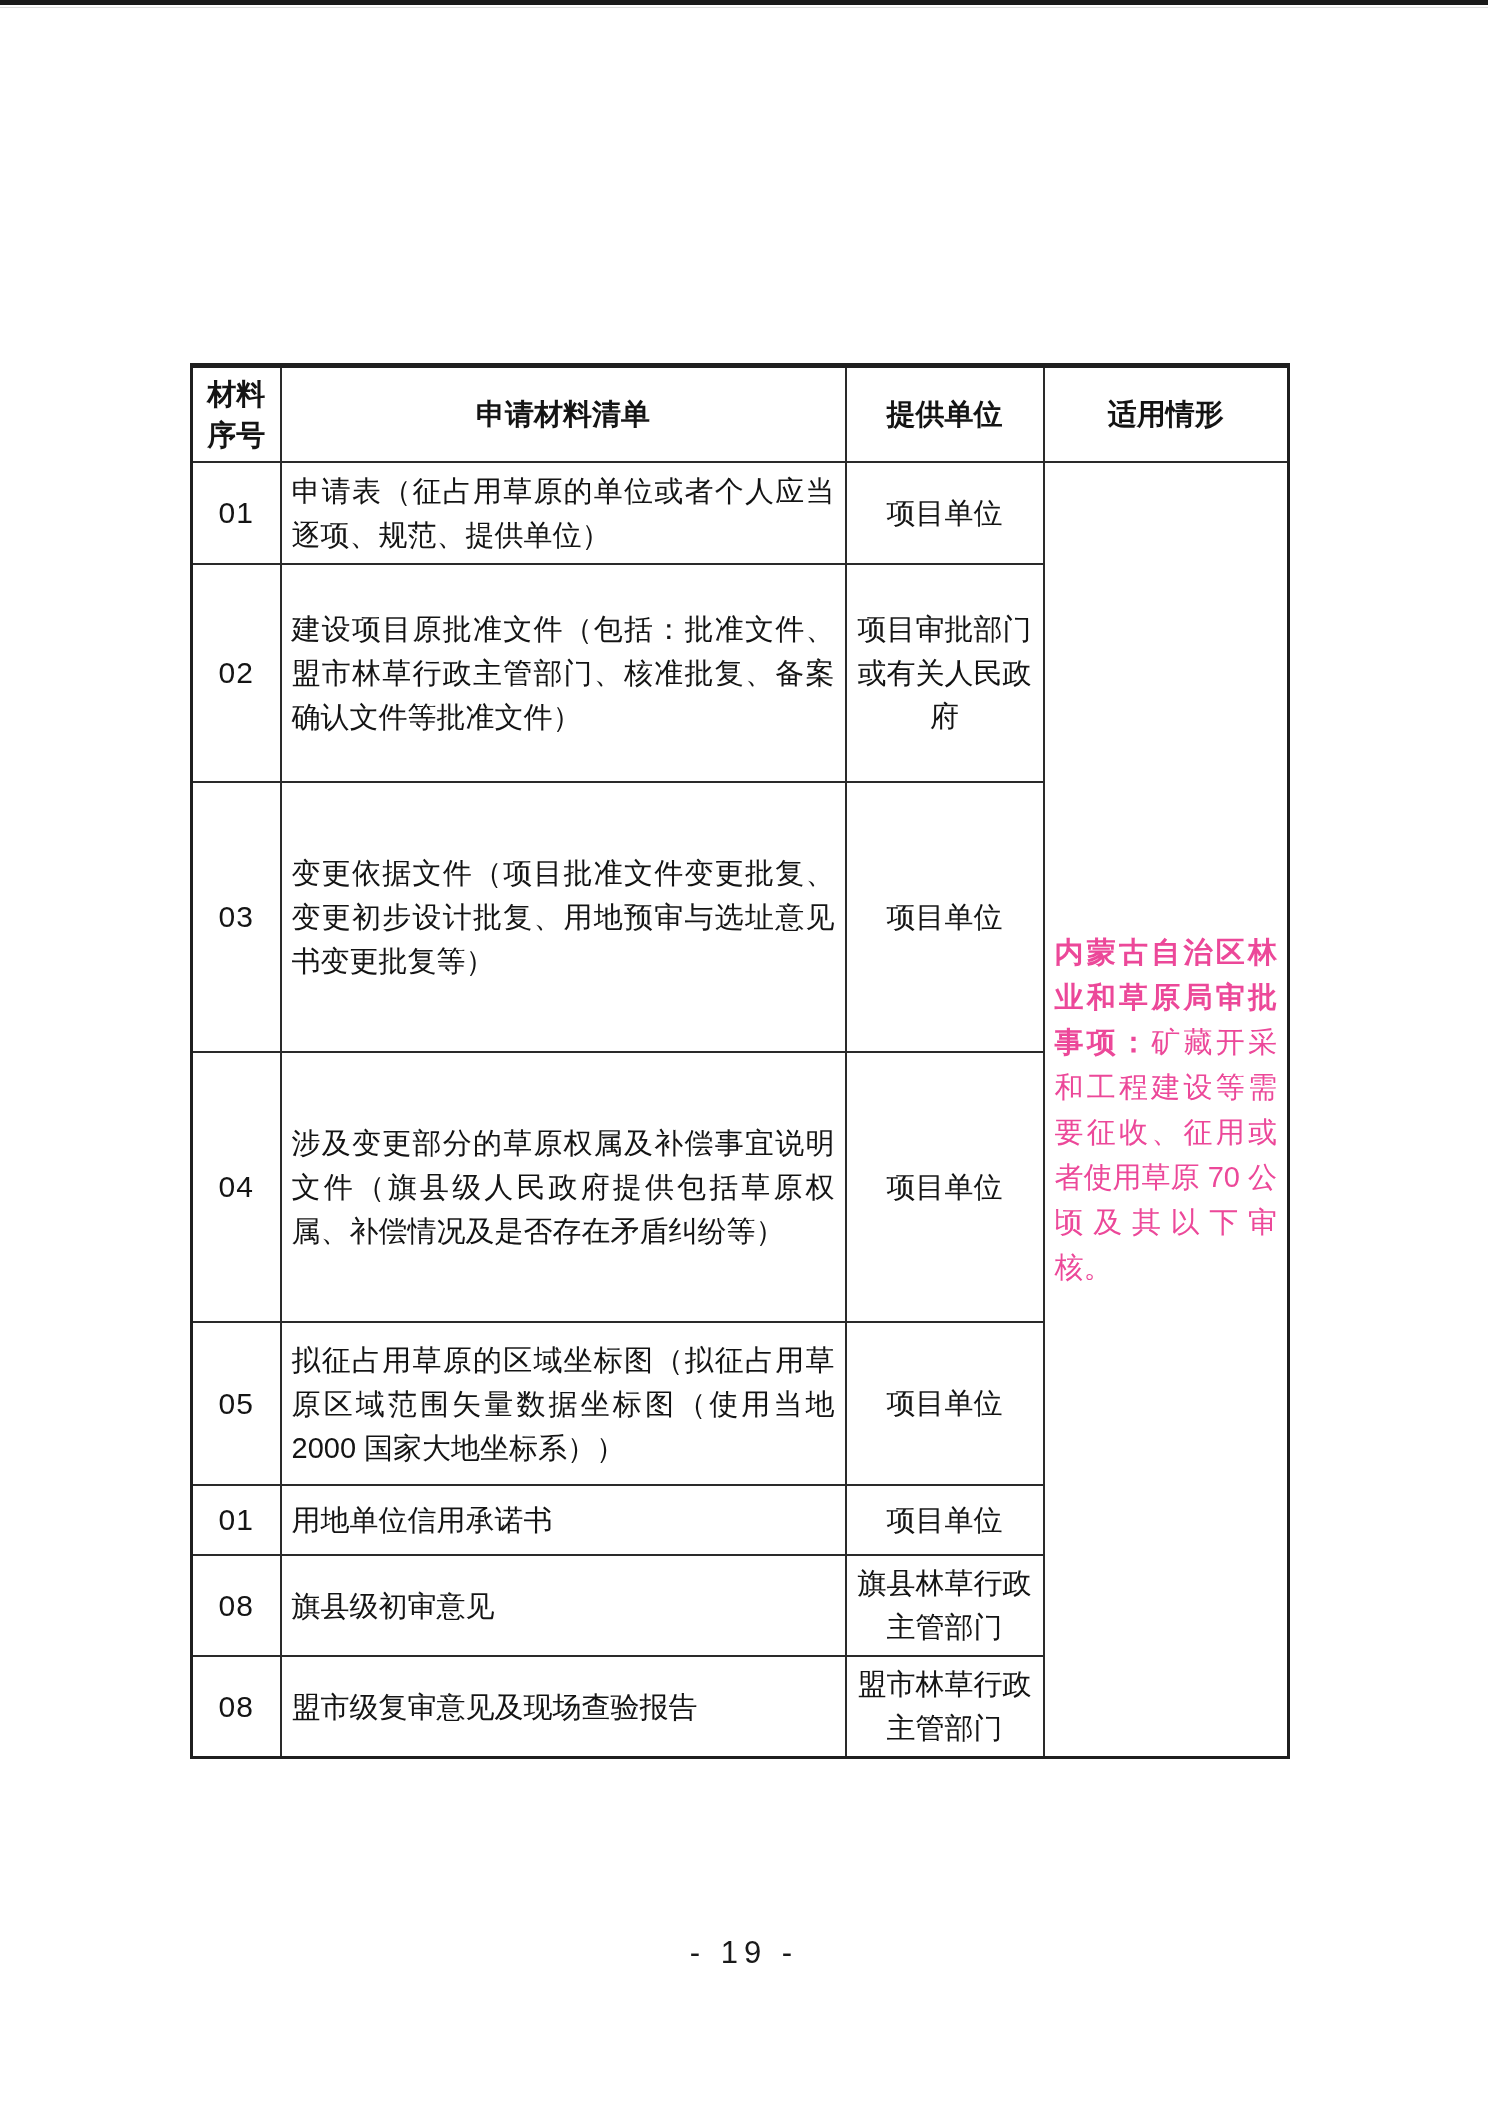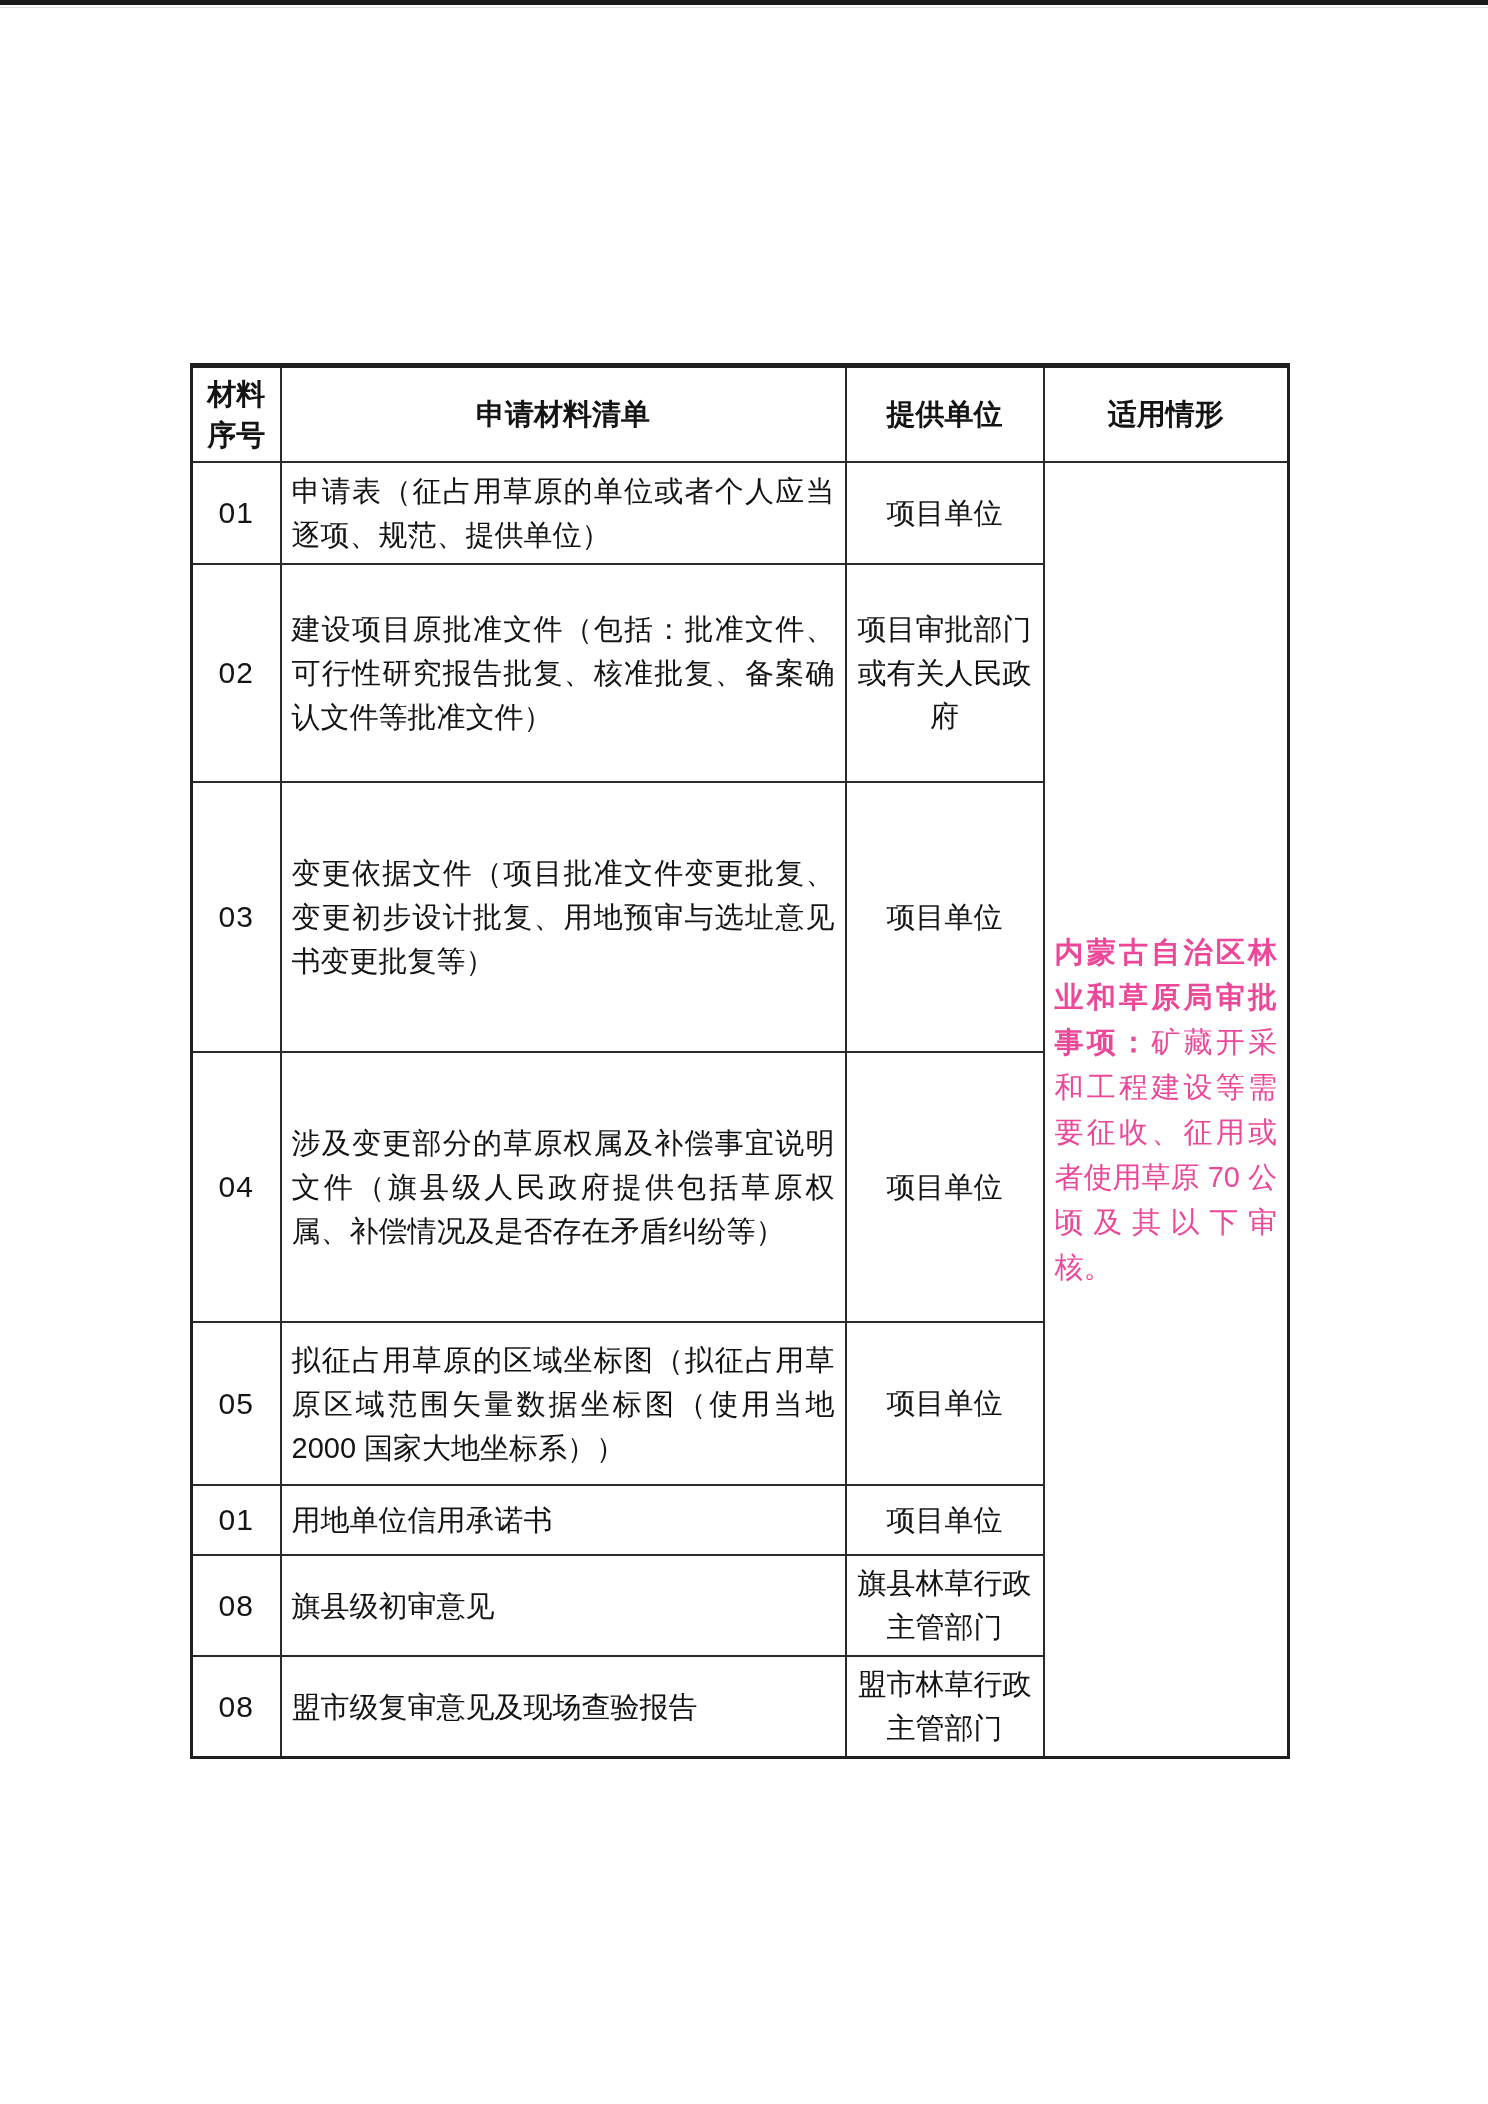--- a/index.html
+++ b/index.html
@@ -154,21 +154,21 @@
         <tr class="row-0">
           <td class="no-cell">01</td>
           <td class="mat-cell">申请表（征占用草原的单位或者个人应当逐项、规范、提供单位）</td>
           <td class="prov-cell">项目单位</td>
           <td class="app-cell" rowspan="8">
             <span class="app-bold">内蒙古自治区林业和草原局审批事项：</span><span>矿藏开采和工程建设等需要征收、征用或者使用草原 70 公顷及其以下审核。</span>
           </td>
         </tr>
         <tr class="row-1">
           <td class="no-cell">02</td>
-          <td class="mat-cell">建设项目原批准文件（包括：批准文件、可行性研究报告批复、核准批复、备案确认文件等批准文件）</td>
+          <td class="mat-cell">建设项目原批准文件（包括：批准文件、盟市林草行政主管部门、核准批复、备案确认文件等批准文件）</td>
           <td class="prov-cell">项目审批部门或有关人民政府</td>
         </tr>
         <tr class="row-2">
           <td class="no-cell">03</td>
           <td class="mat-cell">变更依据文件（项目批准文件变更批复、变更初步设计批复、用地预审与选址意见书变更批复等）</td>
           <td class="prov-cell">项目单位</td>
         </tr>
         <tr class="row-3">
           <td class="no-cell">04</td>
           <td class="mat-cell">涉及变更部分的草原权属及补偿事宜说明文件（旗县级人民政府提供包括草原权属、补偿情况及是否存在矛盾纠纷等）</td>
@@ -191,13 +191,14 @@
         </tr>
         <tr class="row-7">
           <td class="no-cell">08</td>
           <td class="mat-cell">盟市级复审意见及现场查验报告</td>
           <td class="prov-cell">盟市林草行政主管部门</td>
         </tr>
       </tbody>
     </table>
   </div>
 
+  <div class="page-number">- 19 -</div>
 </div>
 
 </body></html>

